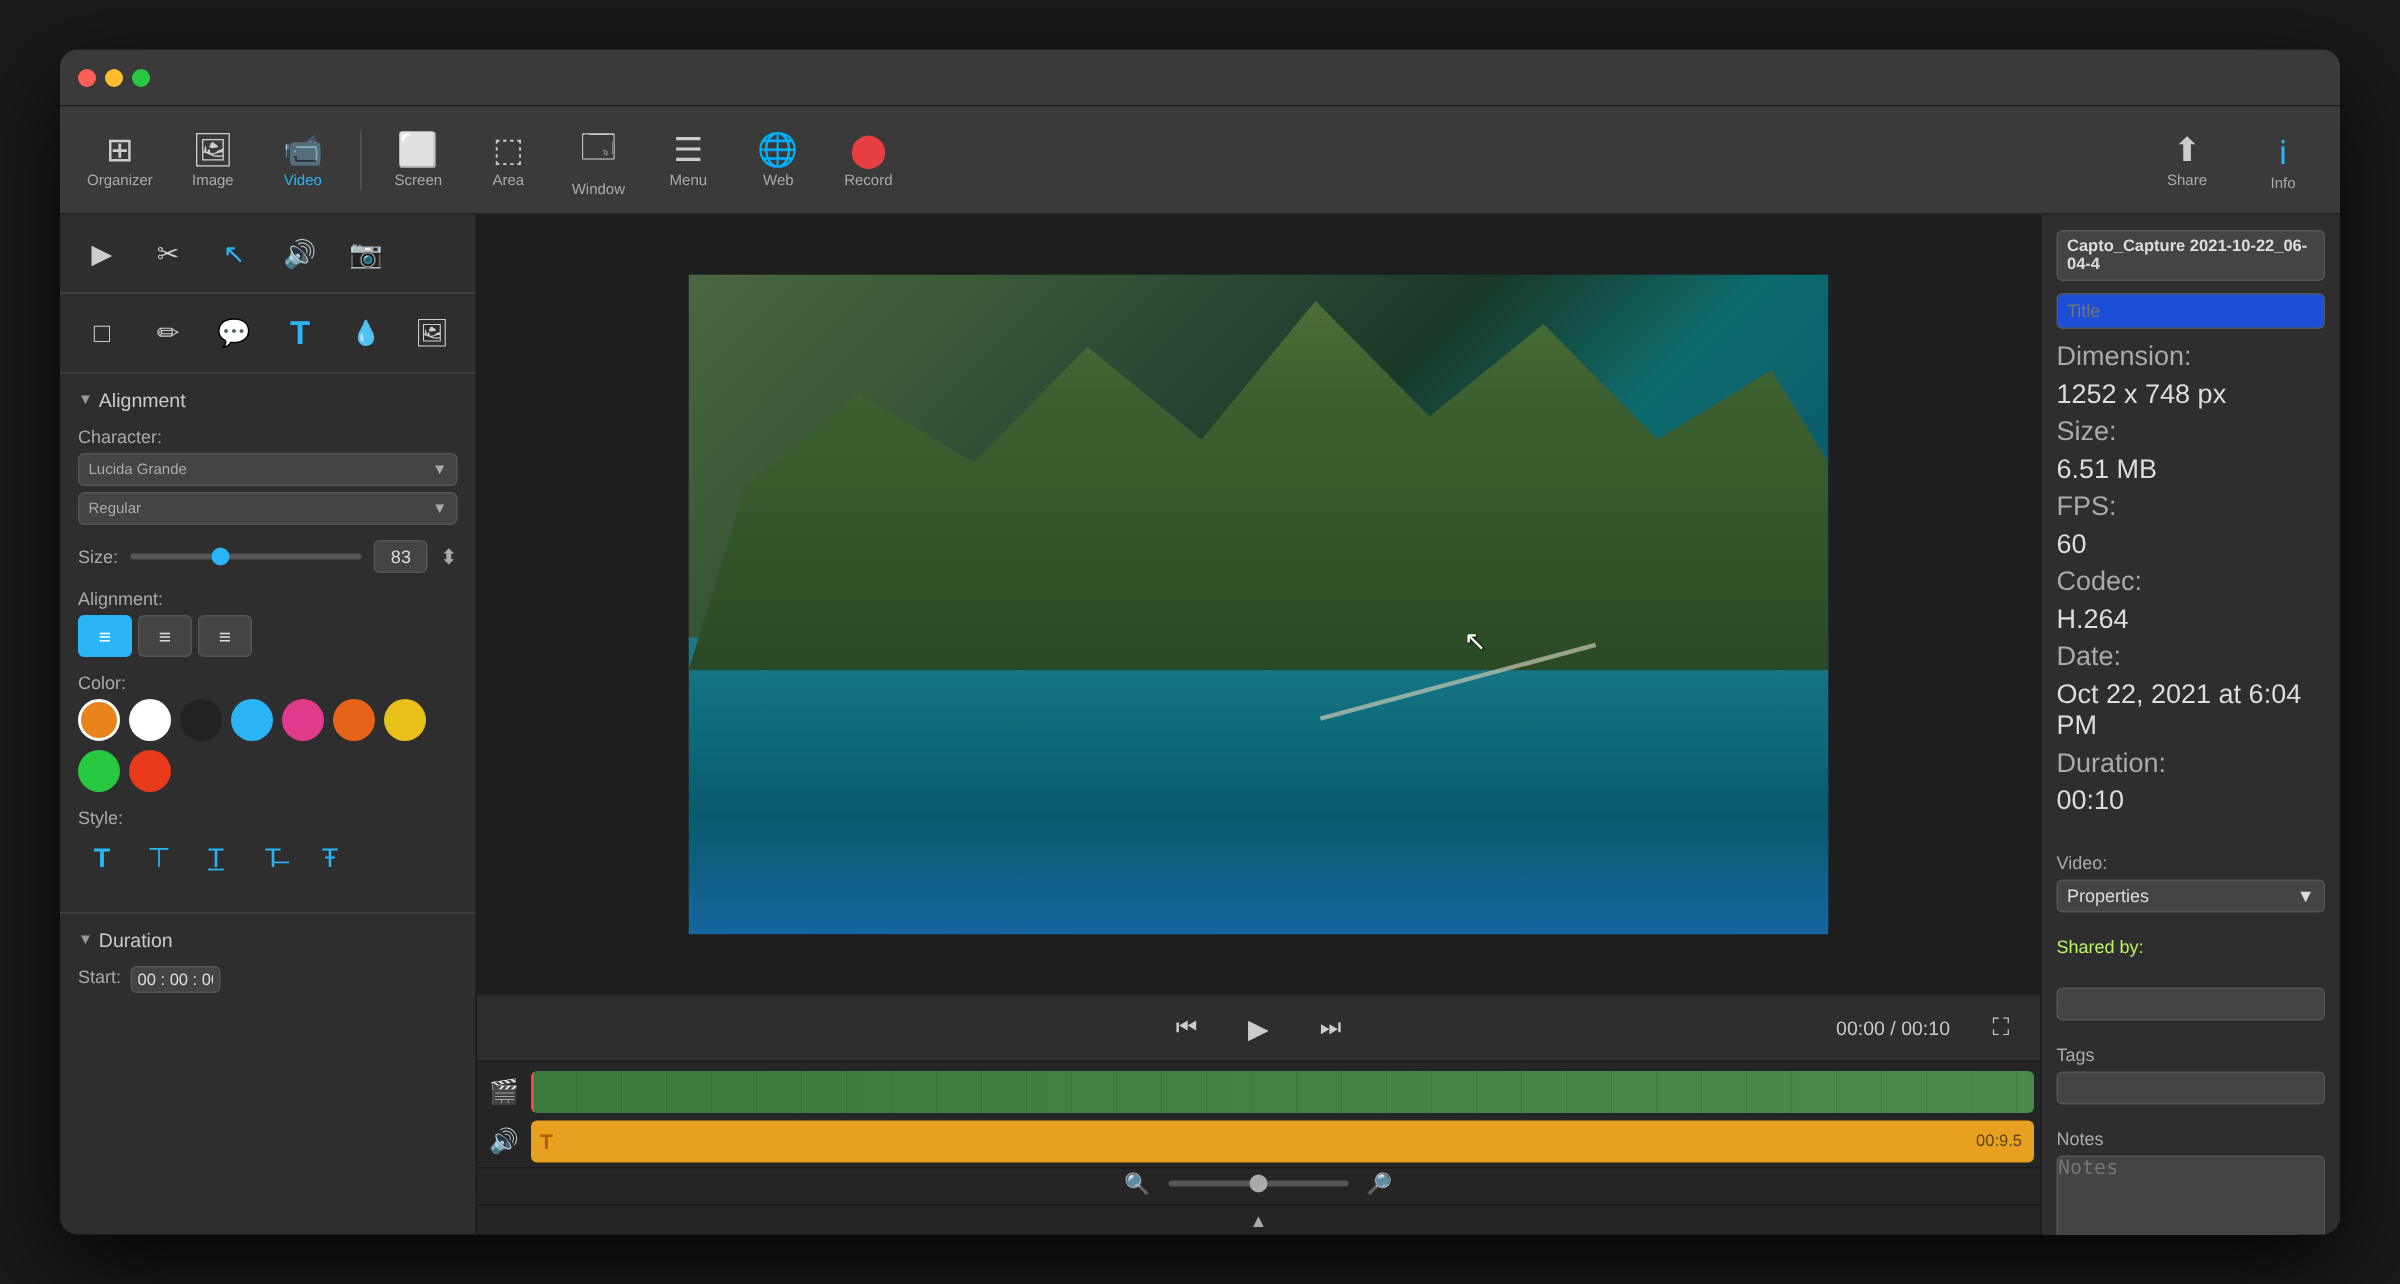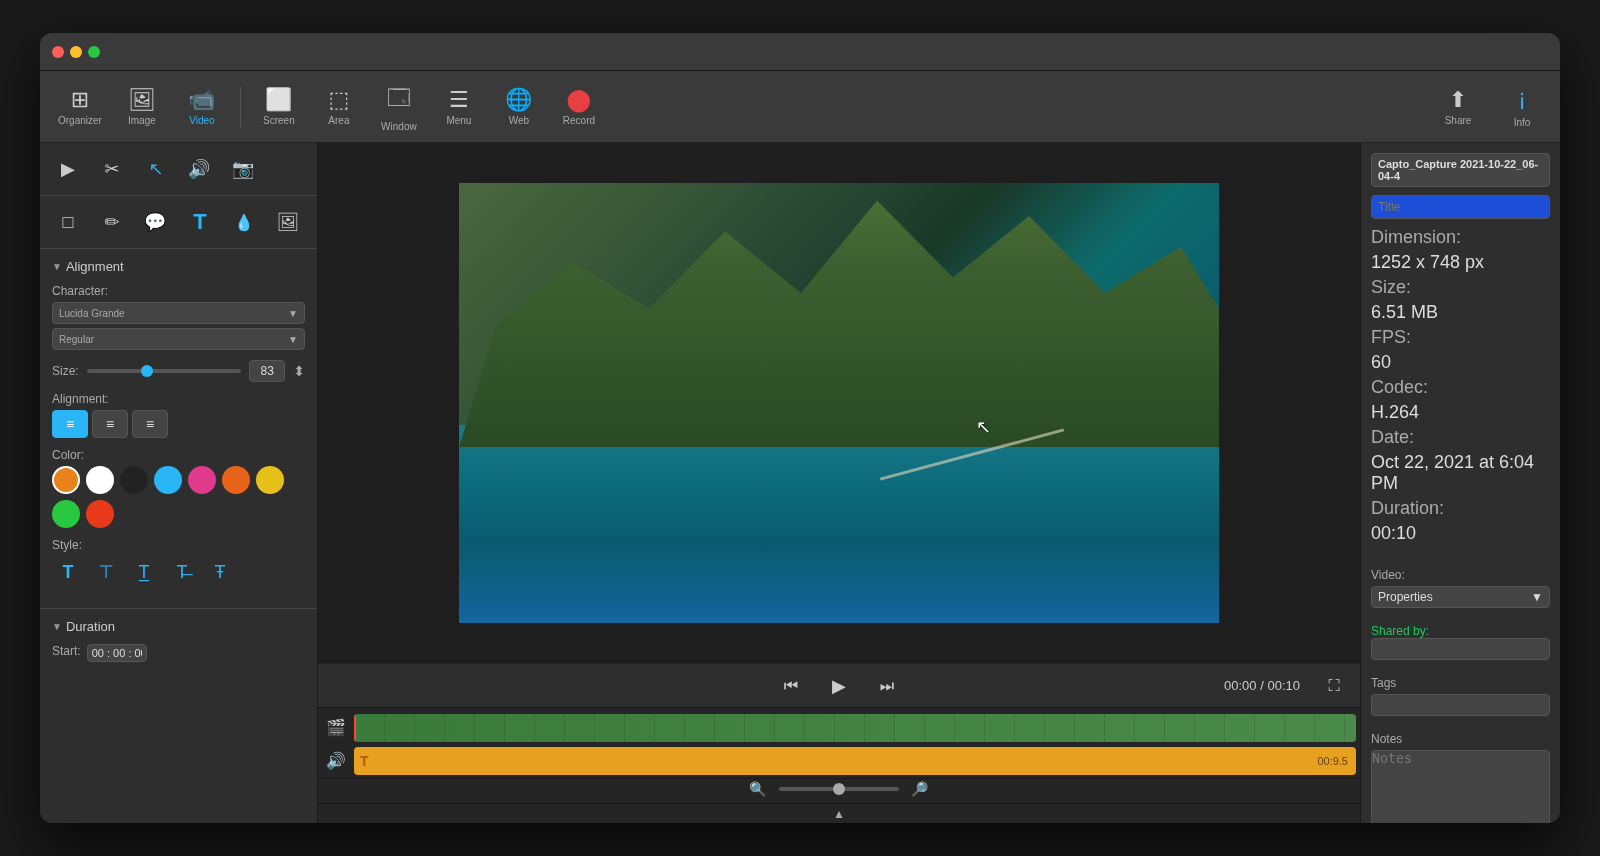--- a/index.html
+++ b/index.html
@@ -558,21 +558,21 @@
       border-radius: 4px;
       color: #ddd;
       font-size: 12px;
       padding: 3px 6px;
       display: flex;
       align-items: center;
       justify-content: space-between;
       cursor: pointer;
     }
     .shared-section { margin: 8px 0; }
-    .shared-label { font-size: 12px; color: #22c55e; margin-bottom: 0; }
+    .shared-label { font-size: 12px; color: #bef264; margin-bottom: 20px; }
     .shared-field {
       width: 100%;
       height: 22px;
       background: #444;
       border: 1px solid #555;
       border-radius: 4px;
     }
     .tags-section { margin: 8px 0; }
     .tags-label { font-size: 12px; color: #aaa; margin-bottom: 4px; }
     .tags-field {

